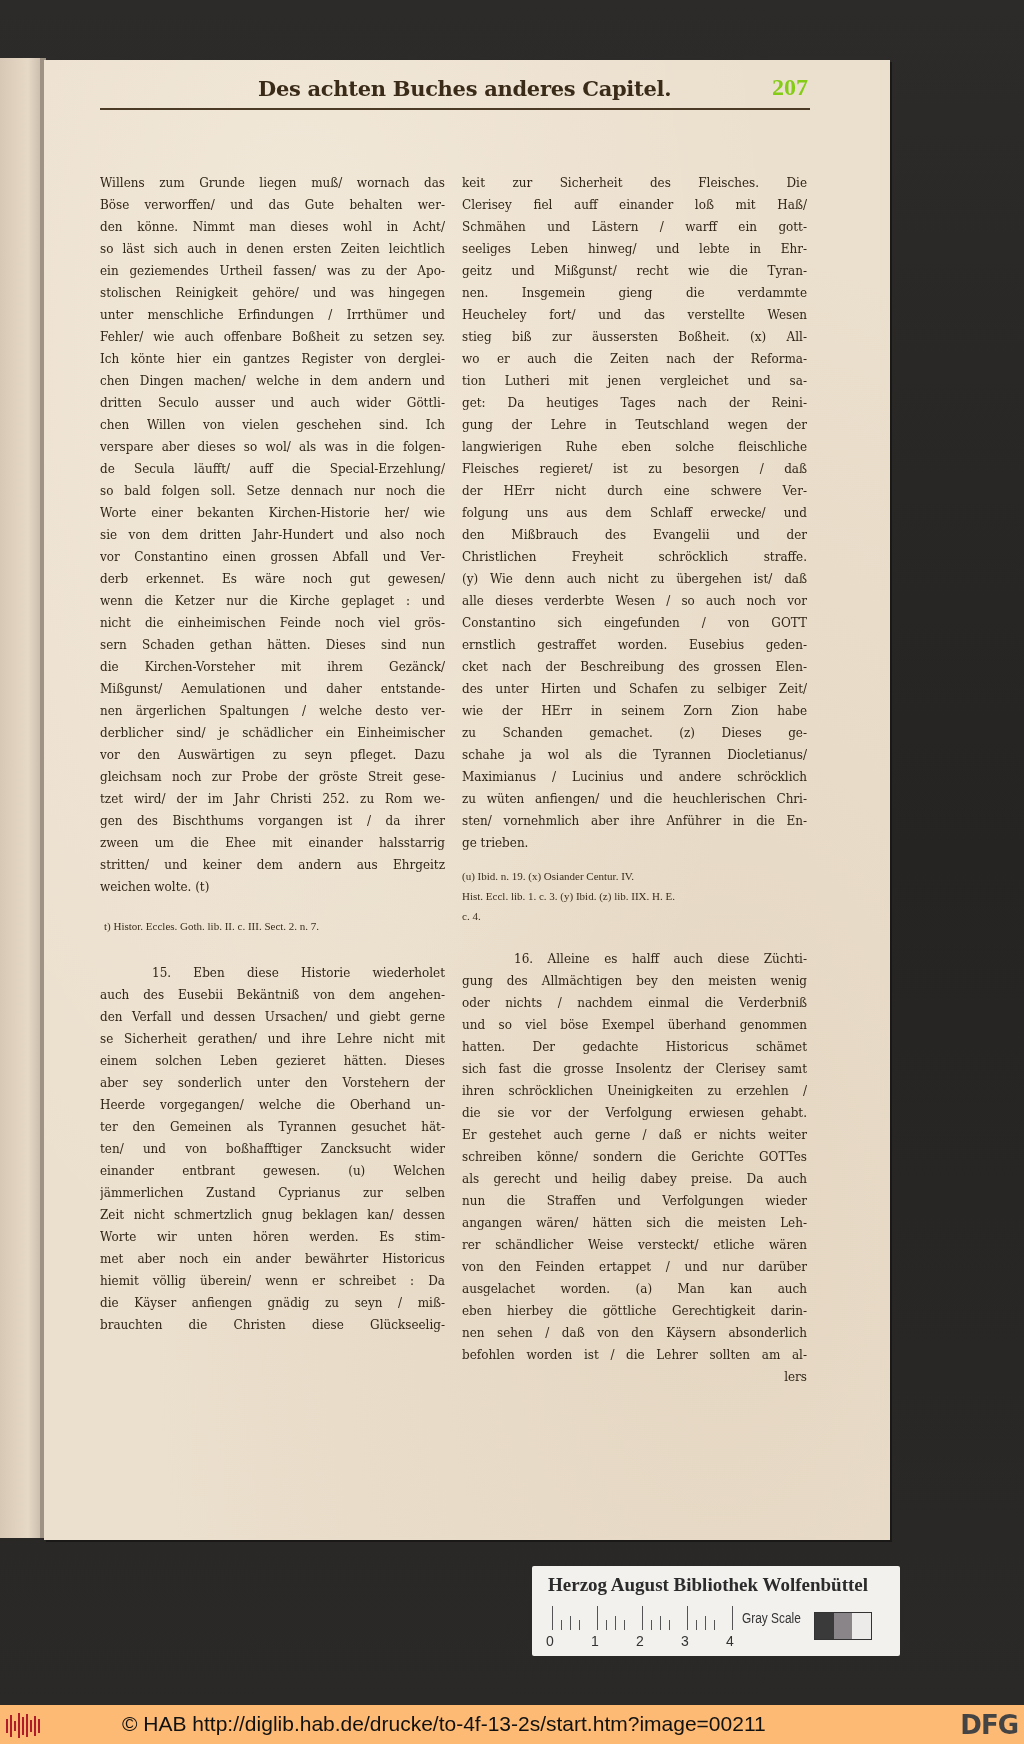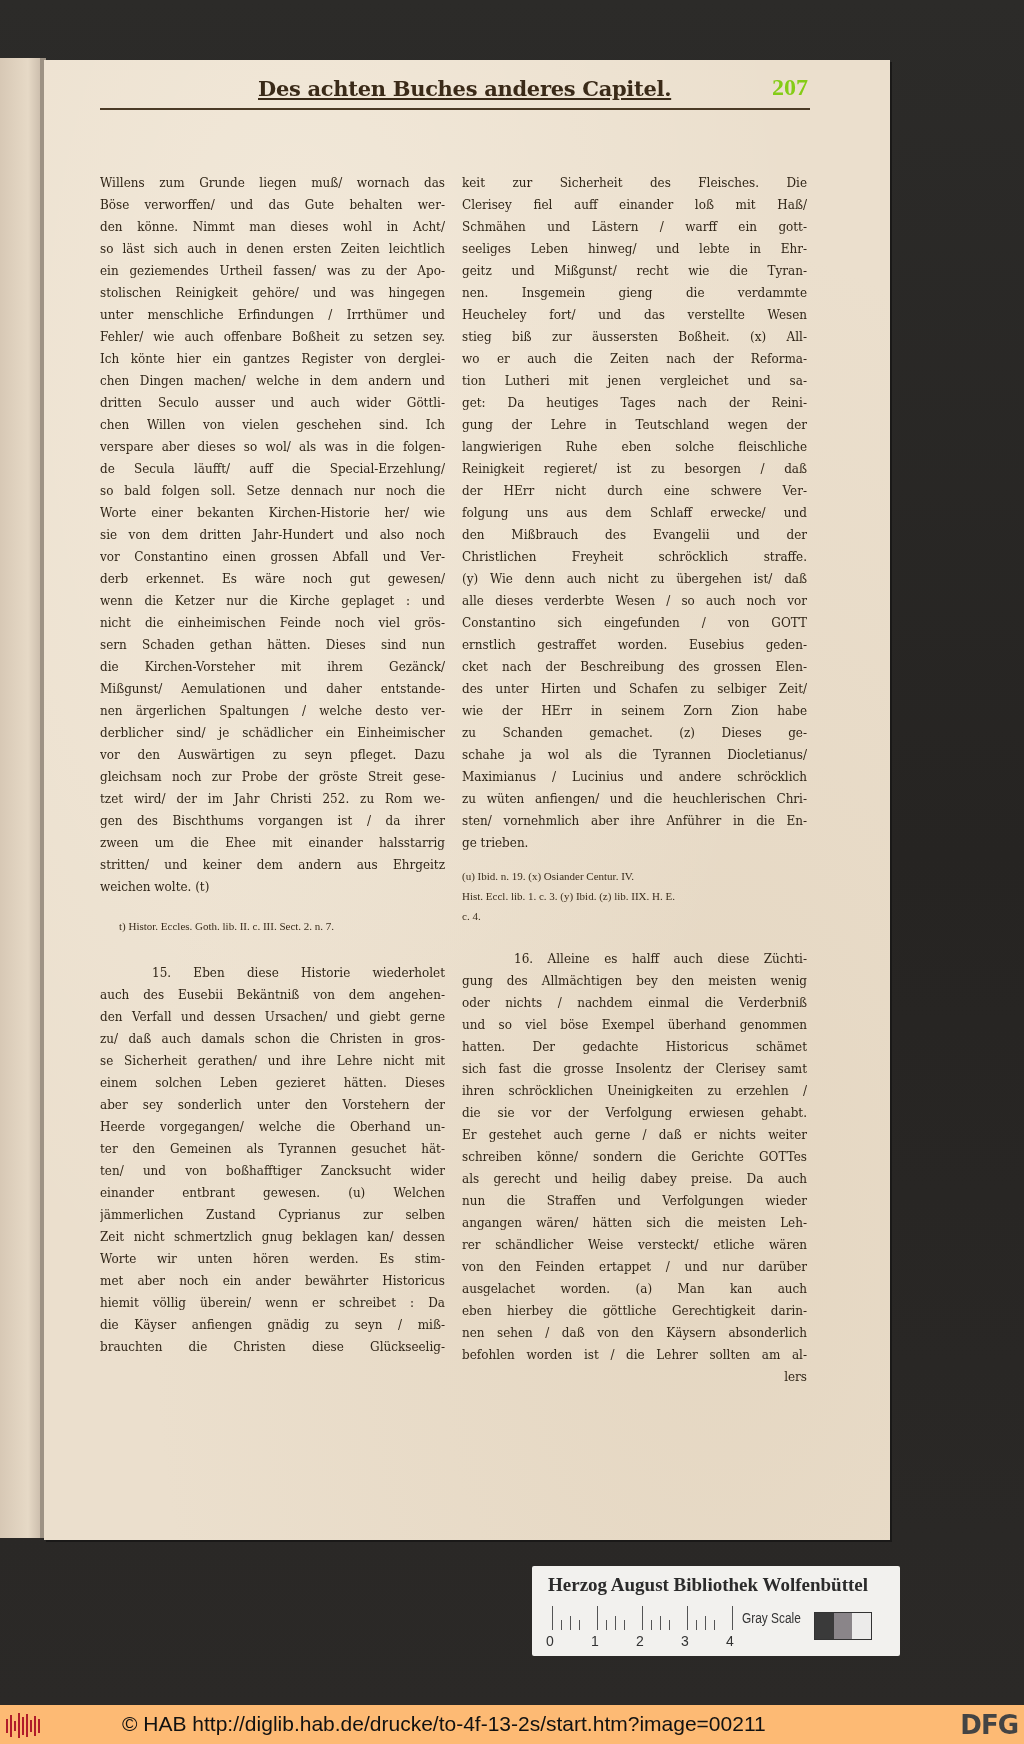--- a/index.html
+++ b/index.html
@@ -28,21 +28,21 @@
       radial-gradient(ellipse at 30% 20%, rgba(255,250,240,0.35), transparent 60%),
       radial-gradient(ellipse at 80% 80%, rgba(210,190,160,0.25), transparent 60%);
     box-shadow: 2px 2px 0 #1a1918;
   }
   .running-head {
     position: absolute; left: 58px; top: 72px; width: 750px; height: 34px;
   }
   .running-head .title {
     position: absolute; left: 200px; top: 4px;
     font-family: "DejaVu Serif", serif; font-size: 21px; font-weight: bold;
-    color: #3a2a18; letter-spacing: -0.3px; text-decoration: underline;
+    color: #3a2a18; letter-spacing: -0.3px;
   }
   .running-head .pagenum {
     position: absolute; right: 0; top: 2px;
     font-family: "Liberation Serif", serif; font-size: 24px; font-weight: bold;
     color: #84cc16;
   }
   .head-rule {
     position: absolute; left: 100px; top: 108px; width: 710px; height: 2px;
     background: #4a3a26;
   }
@@ -148,27 +148,26 @@
     <span class="line">vor den Auswärtigen zu seyn pfleget.    Dazu</span>
     <span class="line">gleichsam noch zur Probe der gröste Streit gese-</span>
     <span class="line">tzet wird/ der im Jahr Christi 252. zu Rom we-</span>
     <span class="line">gen des Bischthums vorgangen ist / da ihrer</span>
     <span class="line">zween  um die Ehee mit einander halsstarrig</span>
     <span class="line">stritten/ und keiner dem andern aus Ehrgeitz</span>
     <span class="line last">weichen wolte.   (t)</span>
   </div>
 </div>
 
-<div class="footnote fn-left" style="padding-left:4px; font-style: normal; margin-left: 15px;">t) Histor. Eccles. Goth. lib. II. c. III. Sect. 2. n. 7.</div>
+<div class="footnote fn-left" style="padding-left:4px; font-style: normal;">t) Histor. Eccles. Goth. lib. II. c. III. Sect. 2. n. 7.</div>
 
 <div class="col col-left" style="top:962px;">
   <span class="line para-num">15.   Eben diese Historie wiederholet</span>
   <span class="line">auch des Eusebii Bekäntniß von dem angehen-</span>
   <span class="line">den Verfall und dessen Ursachen/ und giebt gerne</span>
-  <span class="line">zu/ daß auch damals schon die Christen in gros-</span>
   <span class="line">se Sicherheit gerathen/ und ihre Lehre nicht mit</span>
   <span class="line">einem  solchen Leben gezieret  hätten.   Dieses</span>
   <span class="line">aber sey sonderlich  unter den Vorstehern der</span>
   <span class="line">Heerde vorgegangen/  welche die Oberhand un-</span>
   <span class="line">ter den Gemeinen als Tyrannen  gesuchet hät-</span>
   <span class="line">ten/  und von  boßhafftiger Zancksucht wider</span>
   <span class="line">einander  entbrant  gewesen.   (u)   Welchen</span>
   <span class="line">jämmerlichen Zustand Cyprianus zur selben</span>
   <span class="line">Zeit nicht schmertzlich gnug beklagen kan/ dessen</span>
   <span class="line">Worte wir unten hören werden.  Es stim-</span>
@@ -185,21 +184,21 @@
   <span class="line">seeliges Leben hinweg/ und lebte in  Ehr-</span>
   <span class="line">geitz und Mißgunst/ recht wie die Tyran-</span>
   <span class="line">nen.  Insgemein gieng die verdammte</span>
   <span class="line">Heucheley fort/ und das verstellte Wesen</span>
   <span class="line">stieg biß zur äussersten Boßheit. (x)  All-</span>
   <span class="line">wo er auch die Zeiten nach der Reforma-</span>
   <span class="line">tion Lutheri mit jenen vergleichet und sa-</span>
   <span class="line">get: Da heutiges Tages nach der Reini-</span>
   <span class="line">gung der Lehre in Teutschland wegen der</span>
   <span class="line">langwierigen Ruhe eben solche fleischliche</span>
-  <span class="line">Reinigkeit regieret/ ist zu besorgen  /  daß</span>
+  <span class="line">Fleisches regieret/ ist zu besorgen  /  daß</span>
   <span class="line">der HErr nicht durch eine schwere Ver-</span>
   <span class="line">folgung uns aus dem Schlaff erwecke/ und</span>
   <span class="line">den Mißbrauch des Evangelii und der</span>
   <span class="line">Christlichen Freyheit schröcklich straffe.</span>
   <span class="line">(y) Wie denn auch nicht zu übergehen ist/ daß</span>
   <span class="line">alle dieses verderbte Wesen /  so auch noch vor</span>
   <span class="line">Constantino sich eingefunden / von GOTT</span>
   <span class="line">ernstlich gestraffet worden.  Eusebius geden-</span>
   <span class="line">cket nach der Beschreibung des grossen Elen-</span>
   <span class="line">des unter Hirten und Schafen zu selbiger Zeit/</span>

